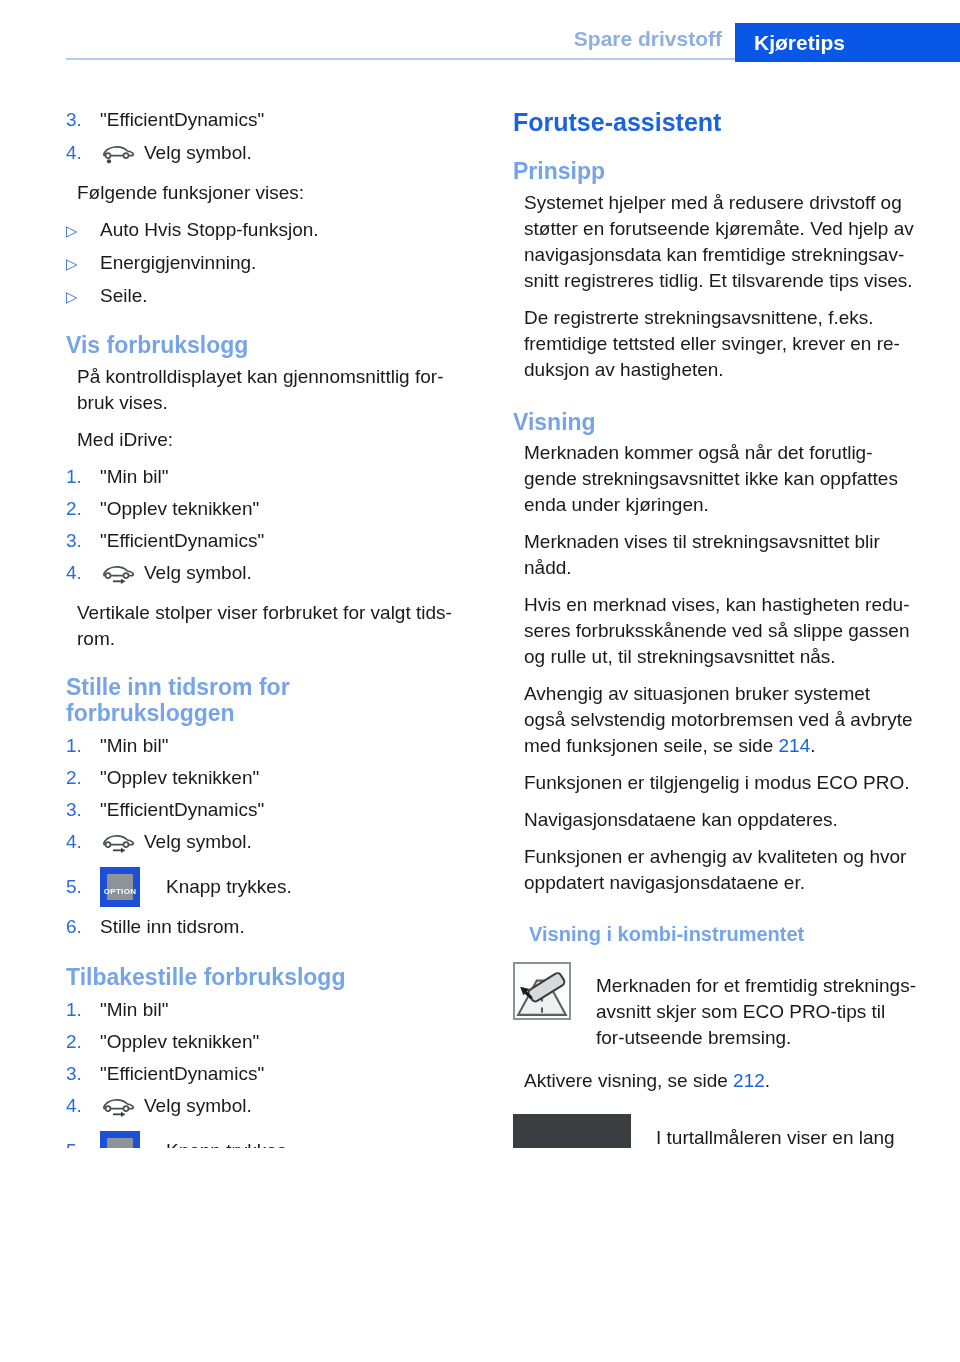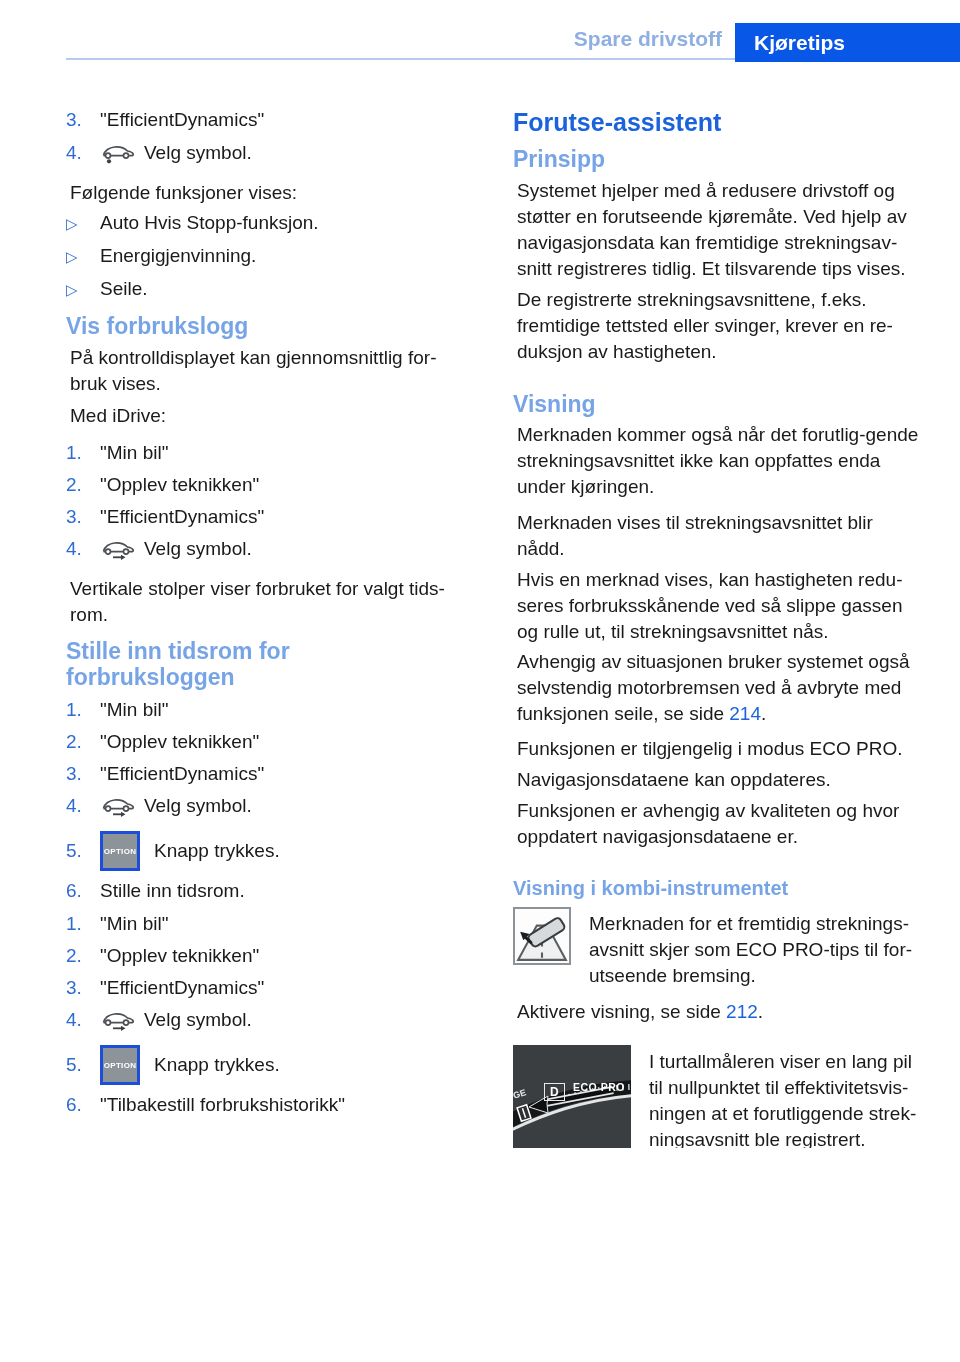--- a/index.html
+++ b/index.html
@@ -8,36 +8,36 @@
   
   .hdr-line{position:absolute;left:66px;top:58px;width:669px;height:2px;background:#b6cbee;}
   .tab-inactive{position:absolute;left:400px;top:27px;width:322px;text-align:right;
         font-size:21px;font-weight:bold;color:#8fafe2;}
   .tab-active{position:absolute;left:735px;top:23px;width:225px;height:39px;background:#0857e6;
         color:#fff;font-size:21px;font-weight:bold;display:flex;align-items:center;
         padding-left:19px;box-sizing:border-box;}
   
   .col-l{position:absolute;left:66px;top:98px;width:397px;}
   .col-r{position:absolute;left:513px;top:96px;width:414px;}
-  p{margin:4px;font-size:19px;line-height:26px;}
+  p{margin:11px;font-size:19px;line-height:26px;}
   h1{margin:0;font-size:25px;line-height:28px;font-weight:bold;color:#1b63dd;}
   h2{margin:0;font-size:23px;line-height:26px;font-weight:bold;color:#76a4e6;}
-  h3{margin:0;font-size:20px;line-height:24px;font-weight:bold;color:#76a4e6;}
+  h3{margin:16px;font-size:20px;line-height:24px;font-weight:bold;color:#76a4e6;}
   .lnk{color:#1b63dd;text-decoration:none;cursor:pointer;}
   .step{display:flex;align-items:flex-start;font-size:19px;line-height:26px;}
   .step .n{width:34px;flex:none;color:#2e6bd2;}
   .car-ico{flex:none;margin-right:8px;margin-top:2px;}
   .bullet{display:flex;font-size:19px;line-height:26px;}
   .bullet .tri{width:34px;flex:none;color:#2e6bd2;font-size:15px;padding-top:1px;}
   .key-step{align-items:center;}
-  .option-key{flex:none;width:40px;height:40px;background:#8d9499;border:3px solid #1d4ed8;
+  .option-key{flex:none;width:40px;height:40px;background:#8d9499;border:7px solid #1d4ed8;
         box-sizing:border-box;color:#fff;font-size:8px;font-weight:bold;letter-spacing:.3px;
-        display:flex;justify-content:center;padding-top:5px;margin-right:14px;}
+        display:flex;justify-content:center;padding-top:5px;margin-right:26px;}
   .mt4{margin-top:4px;}.mt5{margin-top:5px;}.mt6{margin-top:6px;}.mt7{margin-top:7px;}
-  .mt9{margin-top:9px;}.mt10{margin-top:10px;}.mt11{margin-top:11px;}.mt12{margin-top:12px;}.mt22{margin-top:10px;}.mt24{margin-top:24px;}.mt26{margin-top:26px;}
+  .mt9{margin-top:9px;}.mt10{margin-top:10px;}.mt11{margin-top:11px;}.mt12{margin-top:12px;}.mt22{margin-top:22px;}.mt24{margin-top:24px;}.mt26{margin-top:26px;}
   .icon-row{display:flex;margin-top:7px;}
   .kombi-icon{flex:none;width:58px;height:58px;border:2px solid #8c9296;box-sizing:border-box;
         background:#fdfdfd;margin-right:14px;}
   .icon-row p{flex:1;}
   .tach-row{display:flex;margin-top:20px;}
   .tach-img{flex:none;position:relative;width:118px;height:114px;background:#3a3e40;
         margin-right:14px;overflow:hidden;}
   .tach-img .d-box{position:absolute;left:31px;top:38px;height:16px;line-height:16px;
         padding:0 5px;border:1.5px solid #e8eaeb;color:#fff;font-size:12px;font-weight:bold;}
   .tach-img .eco{position:absolute;left:60px;top:36px;color:#fff;font-size:10.5px;
@@ -156,20 +156,21 @@
     <div class="step key-step mt7">
       <span class="n">5.</span>
       <span class="option-key">OPTION</span>
       <span>Knapp trykkes.</span>
     </div>
     <div class="step mt7">
       <span class="n">6.</span>
       <span>Stille inn tidsrom.</span>
     </div>
 
+    <h2 class="mt24">Tilbakestille forbrukslogg</h2>
     <div class="step mt7">
       <span class="n">1.</span>
       <span>"Min bil"</span>
     </div>
     <div class="step mt6">
       <span class="n">2.</span>
       <span>"Opplev teknikken"</span>
     </div>
     <div class="step mt6">
       <span class="n">3.</span>

